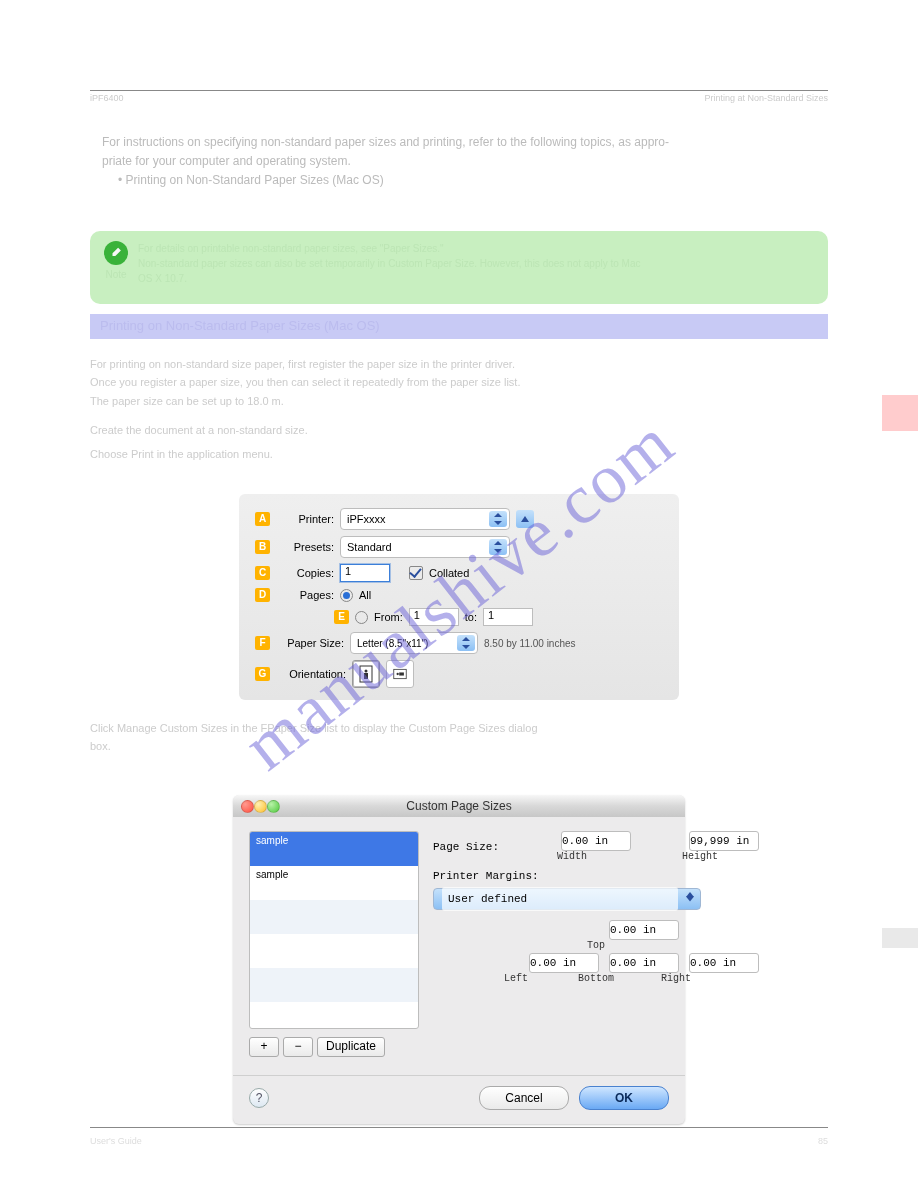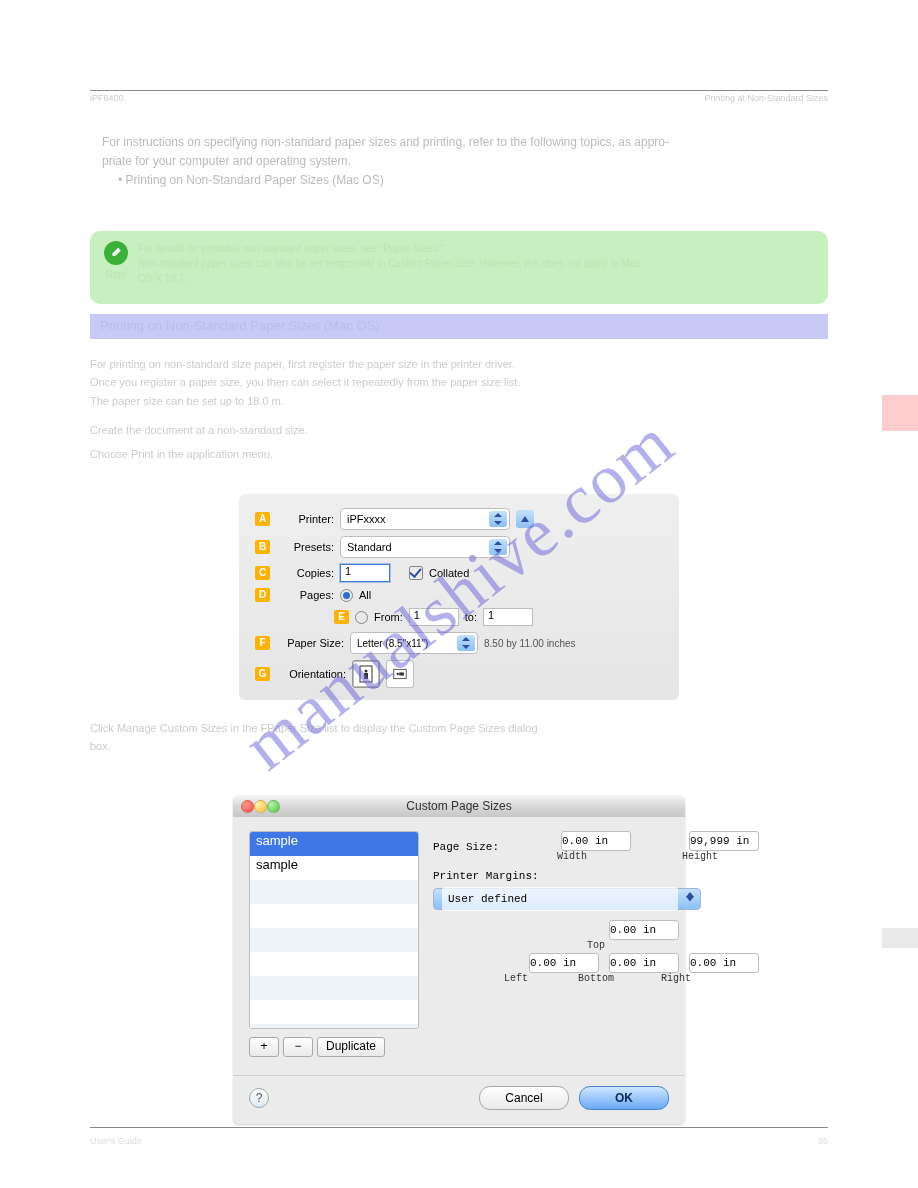--- a/index.html
+++ b/index.html
@@ -288,23 +288,23 @@
   }
   .listbox {
     width: 168px;
     height: 196px;
     background:#fff;
     border:1px solid #bdbdbd;
     border-radius:3px;
     overflow:hidden;
   }
   .listbox .item {
-    height:24px; line-height:17px;
+    height:34px; line-height:17px;
     padding:0 6px;
-    font-size:13px;
+    font-size:10px;
     color:#000;
   }
   .listbox .item.sel { background:#3e78e6; color:#fff; }
   .listbox .item.stripe { background:#eef3f9; }
 
   .rcol { flex:1;font-family:Liberation Mono, monospace; }
   .rline { display:flex; align-items:center; gap:10px; margin-bottom:6px; }
   .numbox {
     background:#fff; border:1px solid #bdbdbd;
     height:18px; width:68px;

